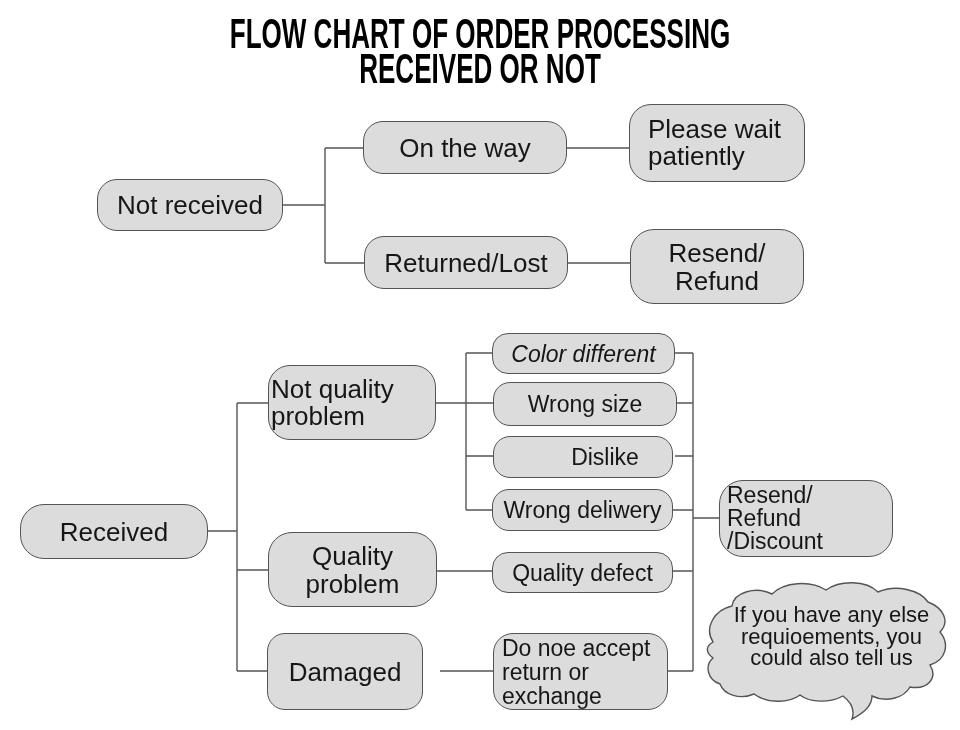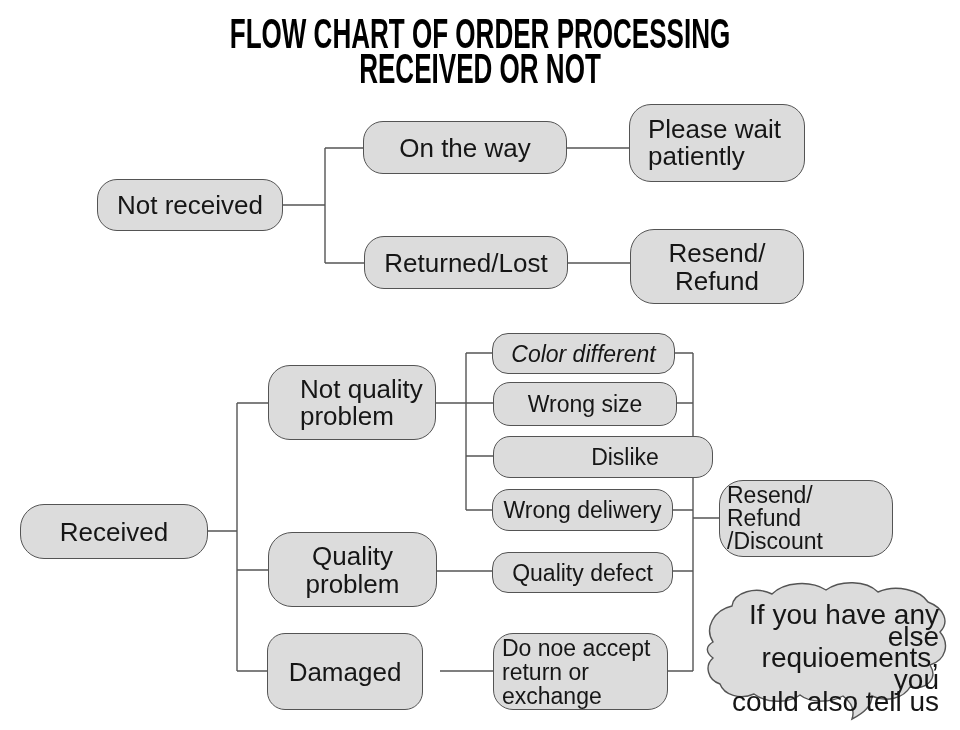--- a/index.html
+++ b/index.html
@@ -54,41 +54,41 @@
   .node.left {
     justify-content: flex-start;
     text-align: left;
   }
   .n-not-received  { left:  97px; top: 179px; width: 186px; height: 52px; border-radius: 20px; }
   .n-on-the-way    { left: 363px; top: 121px; width: 204px; height: 53px; border-radius: 20px; }
   .n-returned-lost { left: 364px; top: 236px; width: 204px; height: 53px; border-radius: 20px; }
   .n-please-wait   { left: 629px; top: 104px; width: 176px; height: 78px; border-radius: 22px; line-height: 27px; padding-left: 18px; }
   .n-resend-refund { left: 630px; top: 229px; width: 174px; height: 75px; border-radius: 24px; }
   .n-received      { left:  20px; top: 504px; width: 188px; height: 55px; border-radius: 24px; }
-  .n-not-quality   { left: 268px; top: 365px; width: 168px; height: 75px; border-radius: 22px; line-height: 27px; padding-left: 31px; }
+  .n-not-quality   { left: 268px; top: 365px; width: 168px; height: 75px; border-radius: 22px; line-height: 27px; padding-left: 2px; }
   .n-quality-prob  { left: 268px; top: 532px; width: 169px; height: 75px; border-radius: 24px; }
   .n-damaged       { left: 267px; top: 633px; width: 156px; height: 77px; border-radius: 18px; }
   .small { font-size: 23px; line-height: 24px; }
   .n-color-diff    { left: 492px; top: 333px; width: 183px; height: 41px; border-radius: 16px; font-style: italic; }
   .n-wrong-size    { left: 493px; top: 382px; width: 184px; height: 44px; border-radius: 17px; text-align: center; }
-  .n-dislike       { left: 493px; top: 436px; width: 220px; height: 42px; border-radius: 17px; padding-left: 44px; }
+  .n-dislike       { left: 493px; top: 436px; width: 180px; height: 42px; border-radius: 17px; padding-left: 44px; }
   .n-wrong-deliw   { left: 492px; top: 489px; width: 181px; height: 42px; border-radius: 17px; }
   .n-quality-def   { left: 492px; top: 552px; width: 181px; height: 41px; border-radius: 16px; }
   .n-do-noe        { left: 493px; top: 633px; width: 175px; height: 77px; border-radius: 20px; padding-left: 8px; }
   .n-resend-disc   { left: 719px; top: 480px; width: 174px; height: 77px; border-radius: 24px; padding-left: 7px; line-height: 23px; }
   
   .bubble-text {
     position: absolute;
     left: 724px;
     top: 604px;
     width: 215px;
-    font-size: 28px;
+    font-size: 22px;
     line-height: 21.7px;
     color: #161616;
-    text-align: right;
+    text-align: center;
     white-space: pre-line;
   }
 </style>
 </head>
 <body>
 
 <div class="stage">
 
   <svg class="connectors" width="960" height="730" viewBox="0 0 960 730" fill="none" stroke="#555555" stroke-width="1.4">
 

